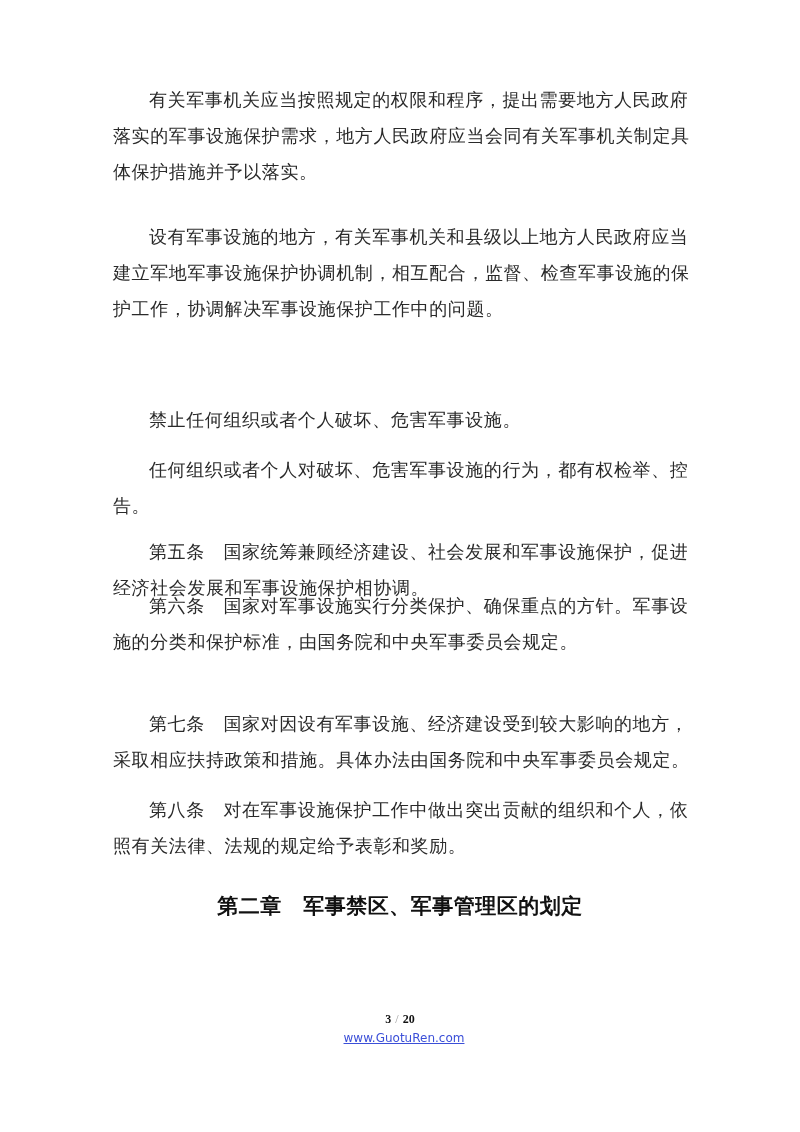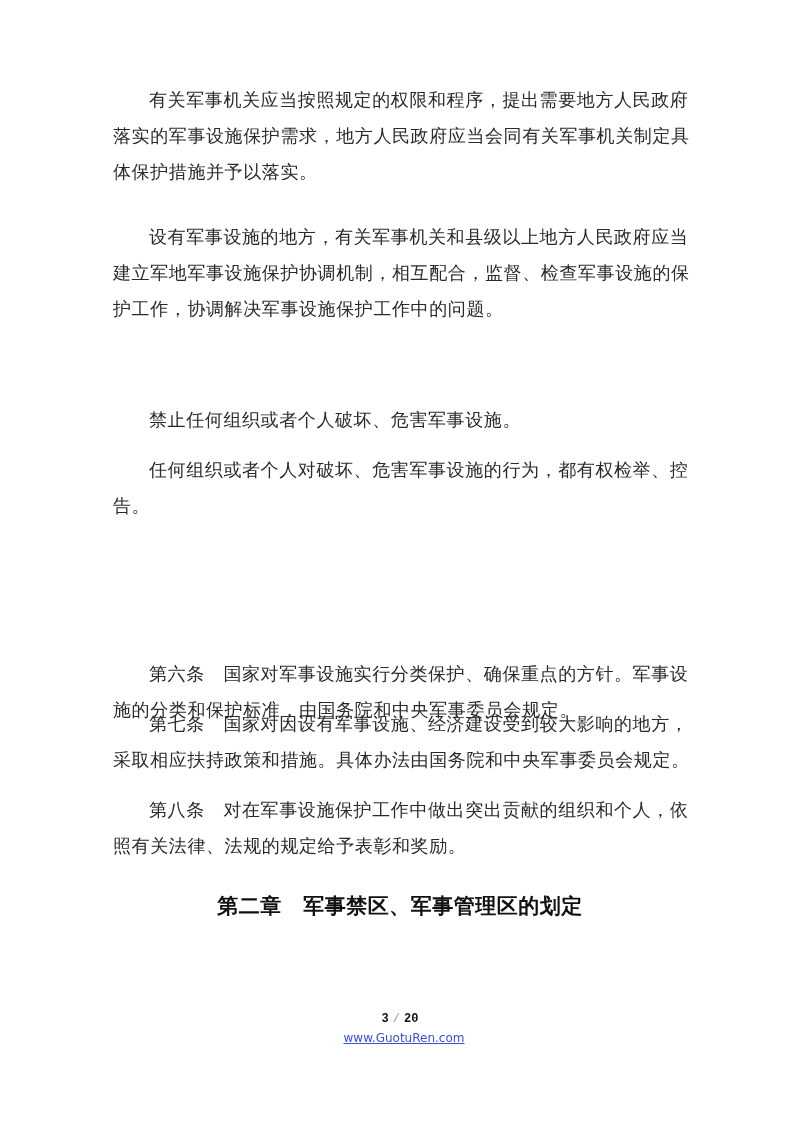--- a/index.html
+++ b/index.html
@@ -5,35 +5,36 @@
   html, body { margin: 0; padding: 0; background: #ffffff; }
   body { width: 800px; height: 1132px; position: relative; overflow: hidden;
          font-family: "DejaVu Serif", "Liberation Serif", serif; color: #222; }
   .page { position: absolute; left: 0; top: 0; width: 800px; height: 1052px; }
   .para { position: absolute; left: 113px; width: 580px; font-size: 18px;
           line-height: 36px; letter-spacing: 0.6px; text-indent: 36px; margin: 0; color: #2a2a2a; }
   .chapter { position: absolute; left: 0; width: 800px; top: 892px; text-align: center;
              font-family: "DejaVu Sans", "Liberation Sans", sans-serif; font-weight: bold;
              font-size: 21px; color: #111; letter-spacing: 0.5px; }
   .pagenum { position: absolute; left: 0; width: 800px; top: 1012px; text-align: center;
-             font-family: Liberation Mono, monospace; font-size: 12px; font-weight: bold; color: #111; }
+             font-family: Liberation Serif, serif; font-size: 12px; font-weight: bold; color: #111; }
   .pagenum .sep { font-weight: normal; color: #999; margin: 0 4px; }
   .link { position: absolute; left: 4px; width: 800px; top: 1031px; text-align: center;
           font-family: "DejaVu Sans", "Liberation Sans", sans-serif; font-size: 12px; }
   .link a { color: #3b4fd8; text-decoration: underline; }
 </style>
 </head>
 <body>
 
 <div class="page">
   <p class="para" style="top:82px">有关军事机关应当按照规定的权限和程序，提出需要地方人民政府落实的军事设施保护需求，地方人民政府应当会同有关军事机关制定具体保护措施并予以落实。</p>
   <p class="para" style="top:219px">设有军事设施的地方，有关军事机关和县级以上地方人民政府应当建立军地军事设施保护协调机制，相互配合，监督、检查军事设施的保护工作，协调解决军事设施保护工作中的问题。</p>
   <p class="para" style="top:452px">任何组织或者个人对破坏、危害军事设施的行为，都有权检举、控告。</p>
   <p class="para" style="top:402px">禁止任何组织或者个人破坏、危害军事设施。</p>
-  <p class="para" style="top:656px">第六条　国家对军事设施实行分类保护、确保重点的方针。军事设施的分类和保护标准，由国务院和中央军事委员会规定。</p>
+  <p class="para" style="top:534px">第五条　国家统筹兼顾经济建设、社会发展和军事设施保护，促进经济社会发展和军事设施保护相协调。</p>
+  <p class="para" style="top:588px">第六条　国家对军事设施实行分类保护、确保重点的方针。军事设施的分类和保护标准，由国务院和中央军事委员会规定。</p>
   <p class="para" style="top:706px">第七条　国家对因设有军事设施、经济建设受到较大影响的地方，采取相应扶持政策和措施。具体办法由国务院和中央军事委员会规定。</p>
   <p class="para" style="top:792px">第八条　对在军事设施保护工作中做出突出贡献的组织和个人，依照有关法律、法规的规定给予表彰和奖励。</p>
 
   <div class="chapter">第二章　军事禁区、军事管理区的划定</div>
 
   <div class="pagenum">
     <span>3</span><span class="sep">/</span><span>20</span>
   </div>
   <div class="link">
     <a>www.GuotuRen.com</a>

